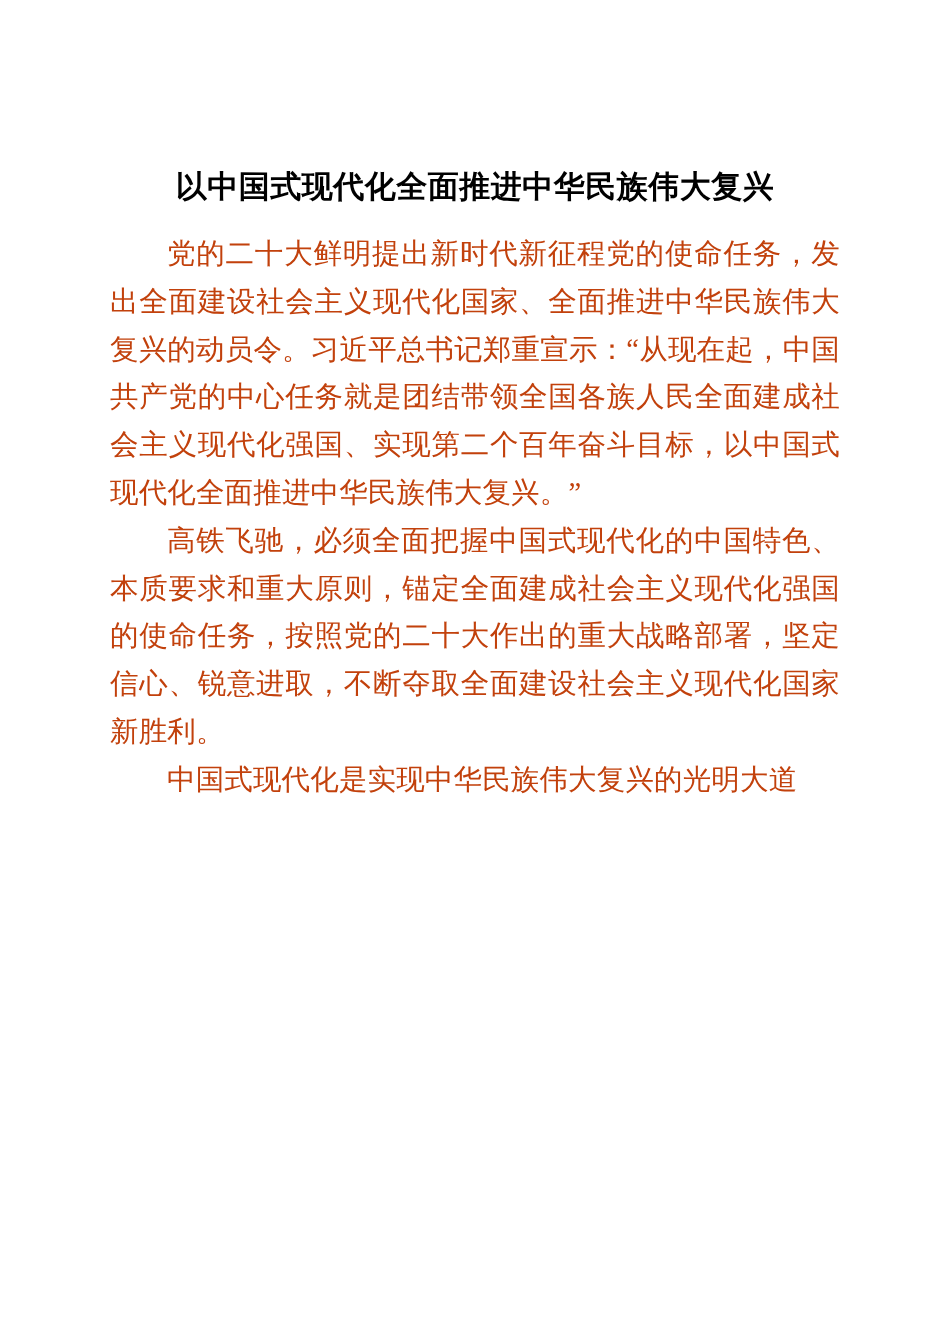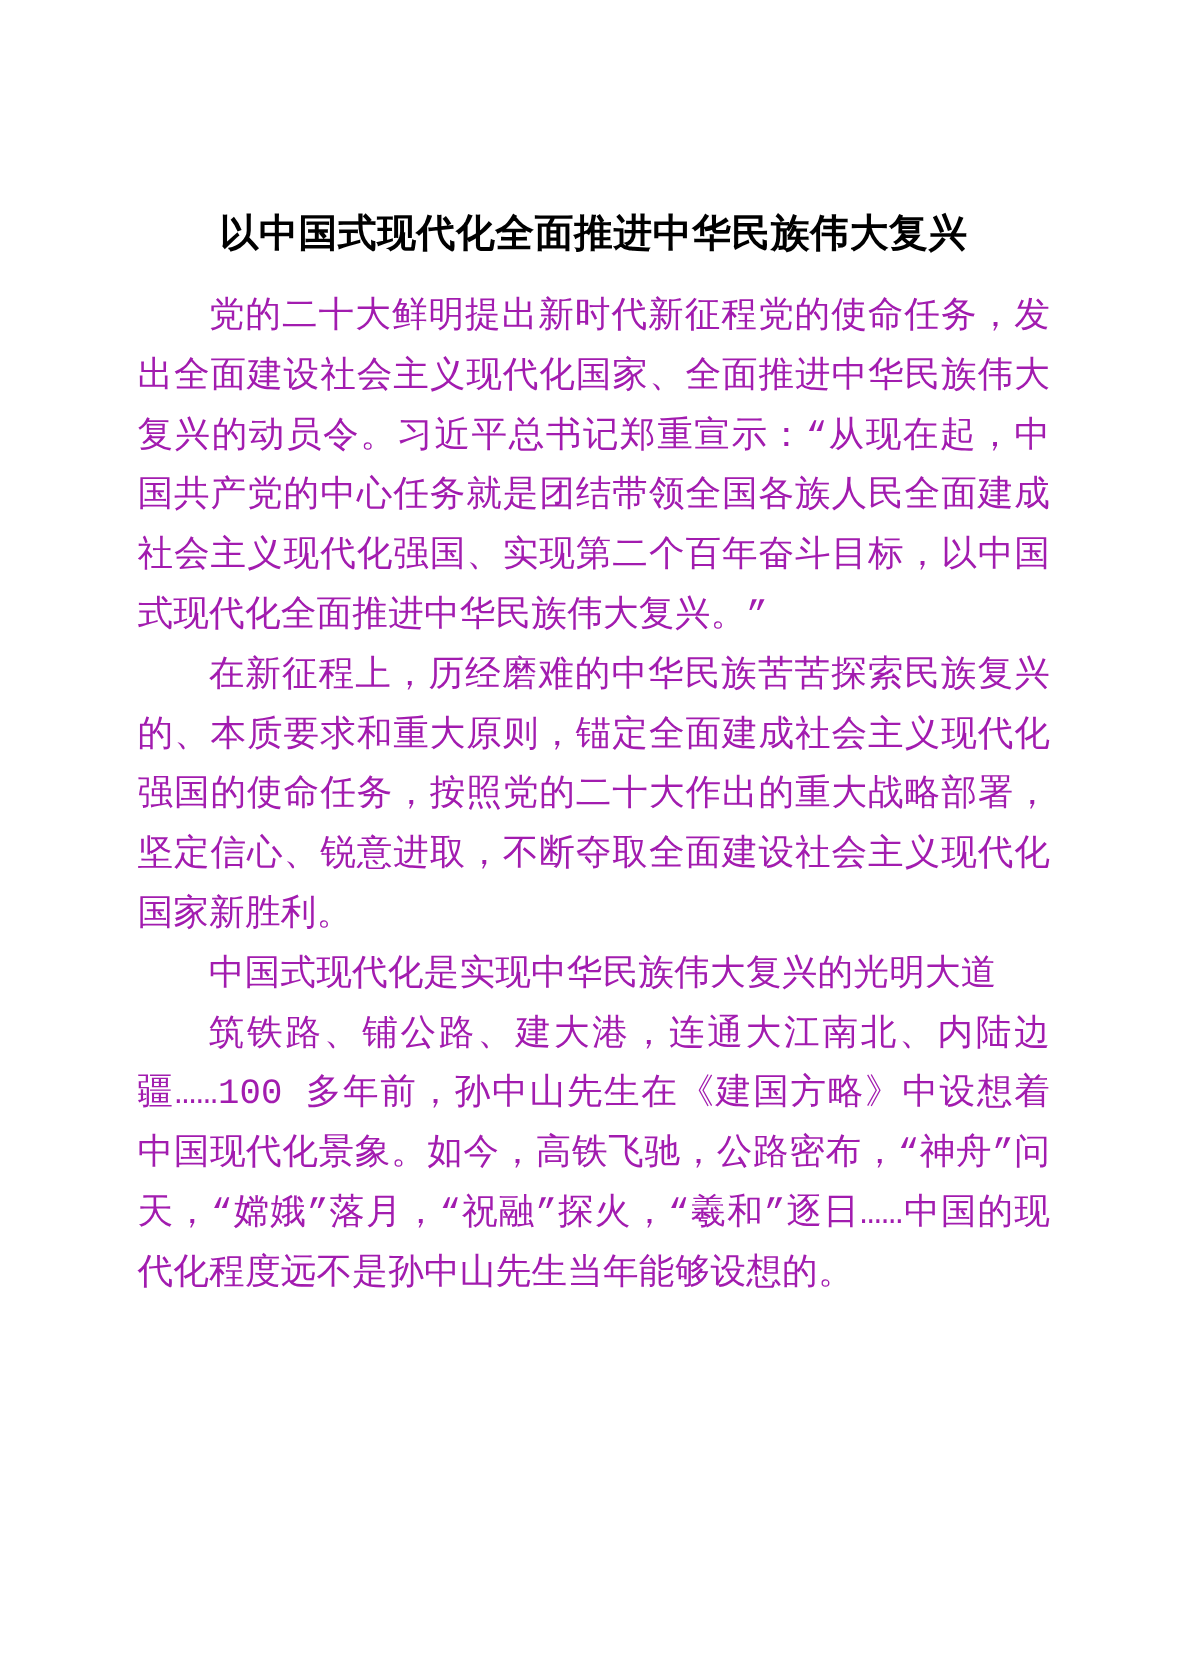--- a/index.html
+++ b/index.html
@@ -33,45 +33,44 @@
     color: #000000;
     letter-spacing: 0.5px;
     line-height: 54px;
     text-align: center;
     margin: 0 0 16px 0;
     white-space: nowrap;
     font-family: "Liberation Sans", "DejaVu Sans", sans-serif;
   }
   .para {
     font-size: 28.5px;
-    color: #a21caf;
+    color: #c2410c;
     line-height: 47.8px;
     text-align: justify;
     text-justify: inter-ideograph;
     text-indent: 57px;
     margin: 0;
     letter-spacing: 0.15px;
-    font-family: Liberation Mono, monospace;
+    font-family: Liberation Serif, serif;
     word-break: break-all;
   }
   .para.section-head {
     text-indent: 57px;
   }
 </style>
 </head>
 <body>
 
 <div class="page">
   <div class="content">
 
     <h1 class="doc-title">以中国式现代化全面推进中华民族伟大复兴</h1>
 
     <p class="para">党的二十大鲜明提出新时代新征程党的使命任务，发出全面建设社会主义现代化国家、全面推进中华民族伟大复兴的动员令。习近平总书记郑重宣示：“从现在起，中国共产党的中心任务就是团结带领全国各族人民全面建成社会主义现代化强国、实现第二个百年奋斗目标，以中国式现代化全面推进中华民族伟大复兴。”</p>
 
-    <p class="para">在新征程上，历经磨难的中华民族苦苦探索民族复兴的、本质要求和重大原则，锚定全面建成社会主义现代化强国的使命任务，按照党的二十大作出的重大战略部署，坚定信心、锐意进取，不断夺取全面建设社会主义现代化国家新胜利。</p>
+    <p class="para">高铁飞驰，必须全面把握中国式现代化的中国特色、本质要求和重大原则，锚定全面建成社会主义现代化强国的使命任务，按照党的二十大作出的重大战略部署，坚定信心、锐意进取，不断夺取全面建设社会主义现代化国家新胜利。</p>
 
     <p class="para section-head">中国式现代化是实现中华民族伟大复兴的光明大道</p>
 
-    <p class="para">筑铁路、铺公路、建大港，连通大江南北、内陆边疆……100 多年前，孙中山先生在《建国方略》中设想着中国现代化景象。如今，高铁飞驰，公路密布，“神舟”问天，“嫦娥”落月，“祝融”探火，“羲和”逐日……中国的现代化程度远不是孙中山先生当年能够设想的。</p>
 
 
   </div>
 </div>
 
 </body></html>

